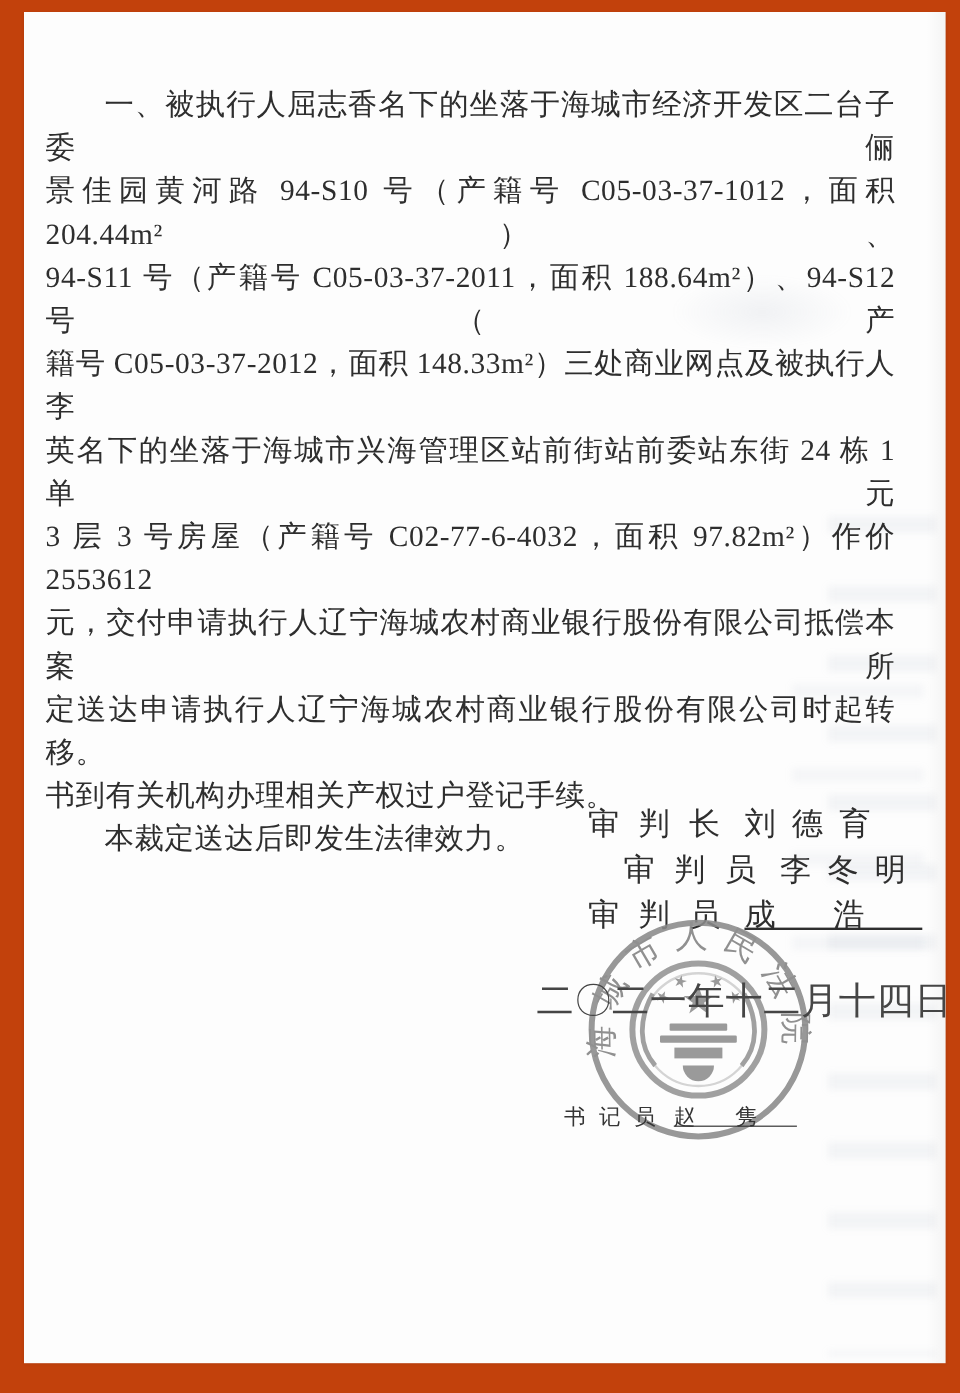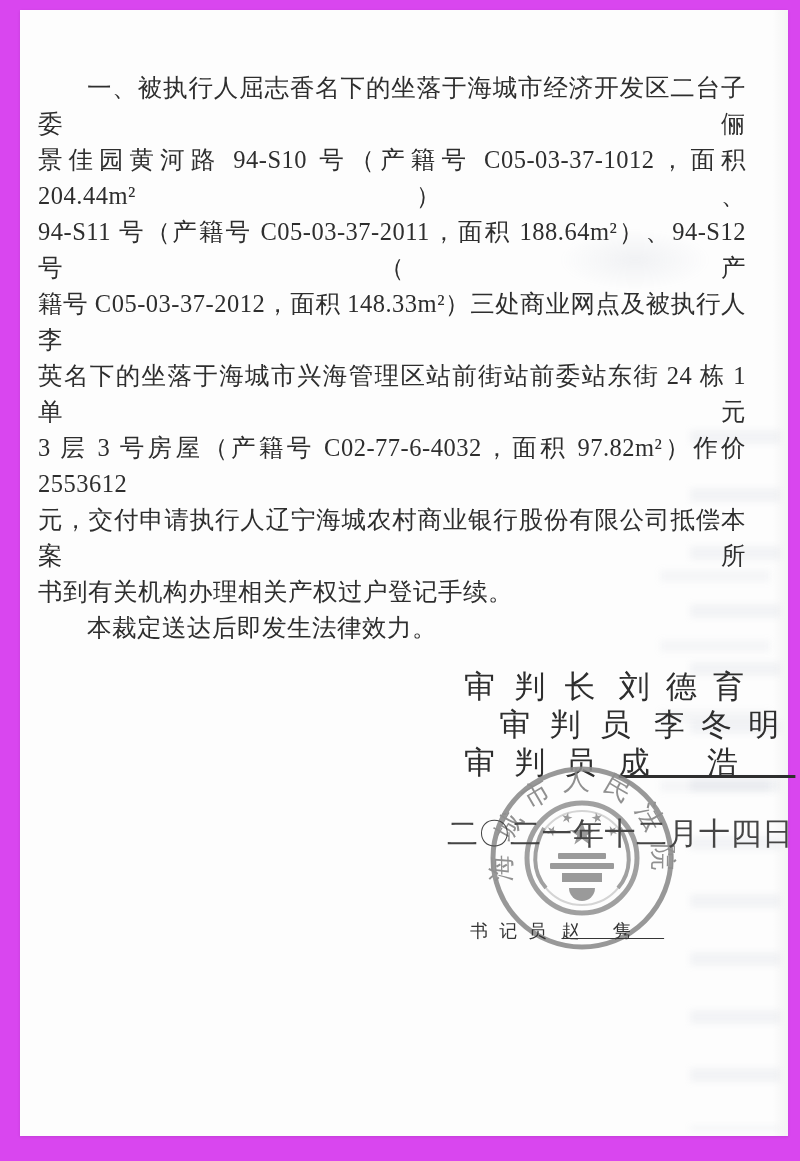--- a/index.html
+++ b/index.html
@@ -1,32 +1,32 @@
 <!DOCTYPE html>
 <html><head>
 <meta charset="utf-8">
 <style>
   html,body{margin:0;padding:0;background:#eef0ef;}
-  .frame{position:relative;width:800px;height:1161px;background:#d946ef;overflow:hidden;
+  .frame{position:relative;width:800px;height:1161px;background:#c2410c;overflow:hidden;
          font-family:"Liberation Serif","DejaVu Serif",serif;}
   .page{position:absolute;left:20px;top:10px;width:768px;height:1126px;background:#fdfdfd;
         box-shadow:0 1px 3px rgba(0,0,0,0.10);}
   .page::after{content:"";position:absolute;right:0;top:0;bottom:0;width:16px;
         background:linear-gradient(to right,rgba(0,0,0,0),rgba(0,0,0,0.035));pointer-events:none;}
 
   
   .doc-body{position:absolute;left:18px;top:60px;width:708px;color:#2e2e2e;
         font-size:24.5px;line-height:36px;letter-spacing:0.5px;}
   .doc-line{text-align:justify;text-align-last:justify;text-justify:inter-character;
         white-space:normal;}
   .doc-line.first{text-indent:2em;}
   .doc-line.last{text-align-last:left;}
 
   
-  .sig-block{position:absolute;left:444px;top:664px;color:#2e2e2e;font-size:31px;}
+  .sig-block{position:absolute;left:470px;top:664px;color:#2e2e2e;font-size:26px;}
   .sig-row{display:flex;line-height:26px;}
   .sig-row + .sig-row{margin-top:12px;justify-content:flex-end;}
   .sig-role{letter-spacing:0.62em;white-space:nowrap;}
   .sig-name{margin-left:4px;white-space:nowrap;}
   .sig-name.n3{letter-spacing:0.52em;}
   .sig-name.n2{letter-spacing:1.85em;text-decoration:underline;}
 
   
   .seal{position:absolute;left:467px;top:753px;width:190px;height:190px;opacity:0.88;
         filter:blur(0.4px);z-index:1;}
@@ -65,20 +65,21 @@
 
     <div class="doc-body">
       <div>
           <div class="doc-line first">一、被执行人屈志香名下的坐落于海城市经济开发区二台子委俪</div>
           <div class="doc-line">景佳园黄河路 94-S10 号（产籍号 C05-03-37-1012，面积 204.44m²）、</div>
           <div class="doc-line">94-S11 号（产籍号 C05-03-37-2011，面积 188.64m²）、94-S12 号（产</div>
           <div class="doc-line">籍号 C05-03-37-2012，面积 148.33m²）三处商业网点及被执行人李</div>
           <div class="doc-line">英名下的坐落于海城市兴海管理区站前街站前委站东街 24 栋 1 单元</div>
           <div class="doc-line">3 层 3 号房屋（产籍号 C02-77-6-4032，面积 97.82m²）作价 2553612</div>
           <div class="doc-line">元，交付申请执行人辽宁海城农村商业银行股份有限公司抵偿本案所</div>
+          <div class="doc-line last">定送达申请执行人辽宁海城农村商业银行股份有限公司时起转移。</div>
         </div>
       <div>
           <div class="doc-line last">书到有关机构办理相关产权过户登记手续。</div>
         </div>
       <div>
           <div class="doc-line first last">本裁定送达后即发生法律效力。</div>
         </div>
     </div>
 
     <div class="sig-block">

